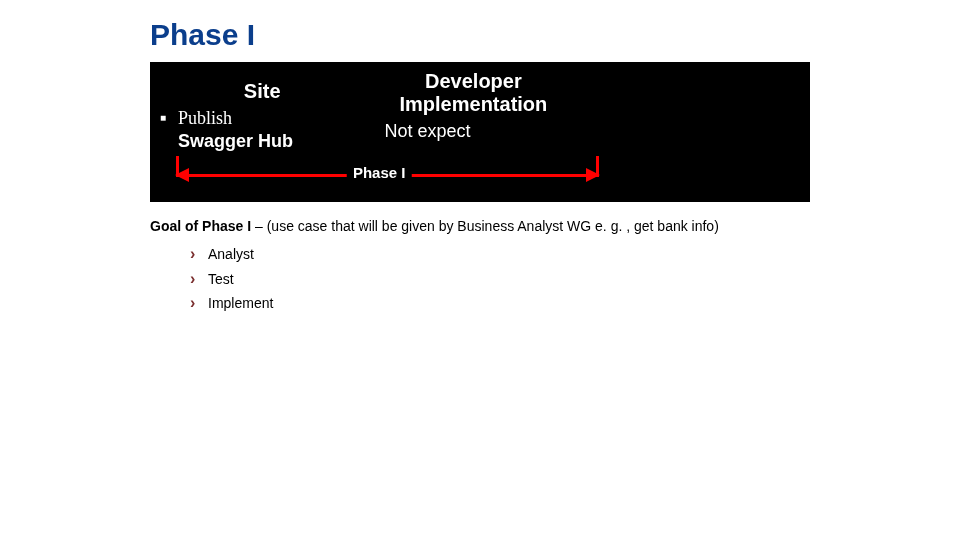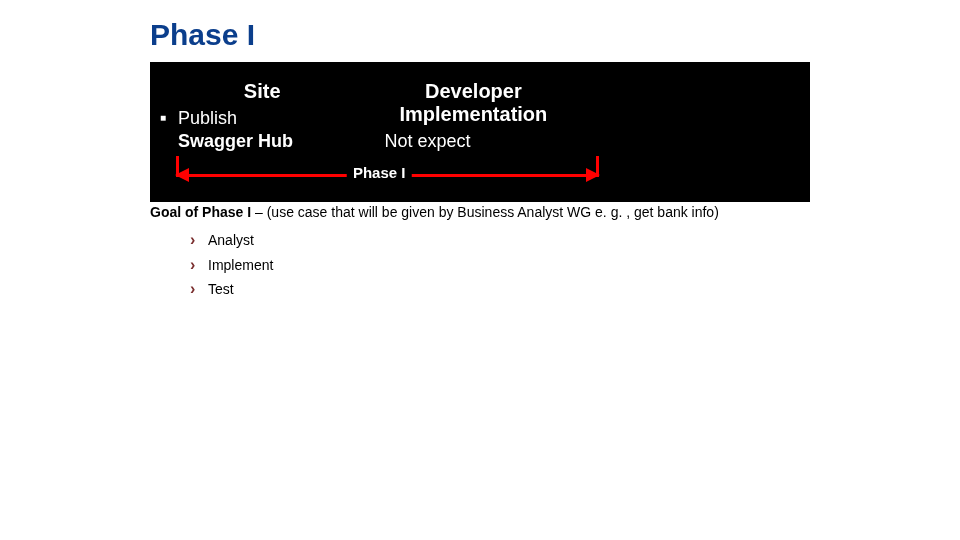--- a/index.html
+++ b/index.html
@@ -13,29 +13,29 @@
   .slide{padding:18px 150px 0 150px;}
   .title{
     font-size:30px;font-weight:bold;
     color:#0b3e8c;margin:0 0 10px 0;
   }
   .black-panel{
     background:#000;color:#fff;
     position:relative;
     padding:8px 0 50px 0;
   }
-  .cols{display:flex;align-items:flex-end;}
+  .cols{display:flex;}
   .col{box-sizing:border-box;padding:0 10px;}
   .c1{flex:0 0 34%;}
   .c2{flex:0 0 36%;}
   .c3{flex:0 0 30%;}
   .col-head{font-size:20px;font-weight:bold;text-align:center;line-height:1.15;margin-bottom:4px;}
   .col-body{font-size:18px;line-height:1.25;}
   .c1 .col-head{padding-top:10px;}
-  .blist{list-style:none;padding:0;margin:0;}
+  .blist{list-style:none;padding:0;margin:0;font-family:Liberation Serif, serif;}
   .blist li{position:relative;padding-left:18px;}
   .blist li::before{
     content:"■";position:absolute;left:0;top:1px;
     font-size:10px;line-height:20px;
   }
   .indent{padding-left:18px;font-weight:bold;}
   
   .phase-wrap{
     position:absolute;left:4%;right:32%;bottom:6px;height:40px;
   }
@@ -51,21 +51,21 @@
     border-top:7px solid transparent;border-bottom:7px solid transparent;
   }
   .ph-arrow-l{left:-1px;border-right:14px solid #ff0000;}
   .ph-arrow-r{right:-1px;border-left:14px solid #ff0000;}
   .ph-label{
     position:absolute;top:8px;left:48%;transform:translateX(-50%);
     background:#000;color:#fff;padding:0 6px;font-weight:bold;font-size:15px;
     z-index:2;
   }
   
-  .goal{font-size:14px;line-height:1.45;}
+  .goal{margin-top:14px;font-size:14px;line-height:1.45;}
   .goal-title{font-weight:bold;}
   .goal-list{list-style:none;padding:0;margin:6px 0 0 40px;}
   .goal-list li{position:relative;padding:2px 0 2px 18px;}
   .goal-list li::before{
     content:"›";position:absolute;left:0;top:0;color:#7a2e2e;
     font-weight:bold;font-size:16px;
   }
 </style>
 </head>
 <body>
@@ -101,17 +101,17 @@
       <div class="ph-arrow-l"></div>
       <div class="ph-arrow-r"></div>
       <div class="ph-label">Phase I</div>
     </div>
   </div>
 
   <div class="goal">
     <span class="goal-title">Goal of Phase I</span><span> – (use case that will be given by Business Analyst WG e. g. , get bank info)</span>
     <ul class="goal-list">
       <li>Analyst</li>
+      <li>Test</li>
       <li>Implement</li>
-      <li>Test</li>
     </ul>
   </div>
 </div>
 
 </body></html>

